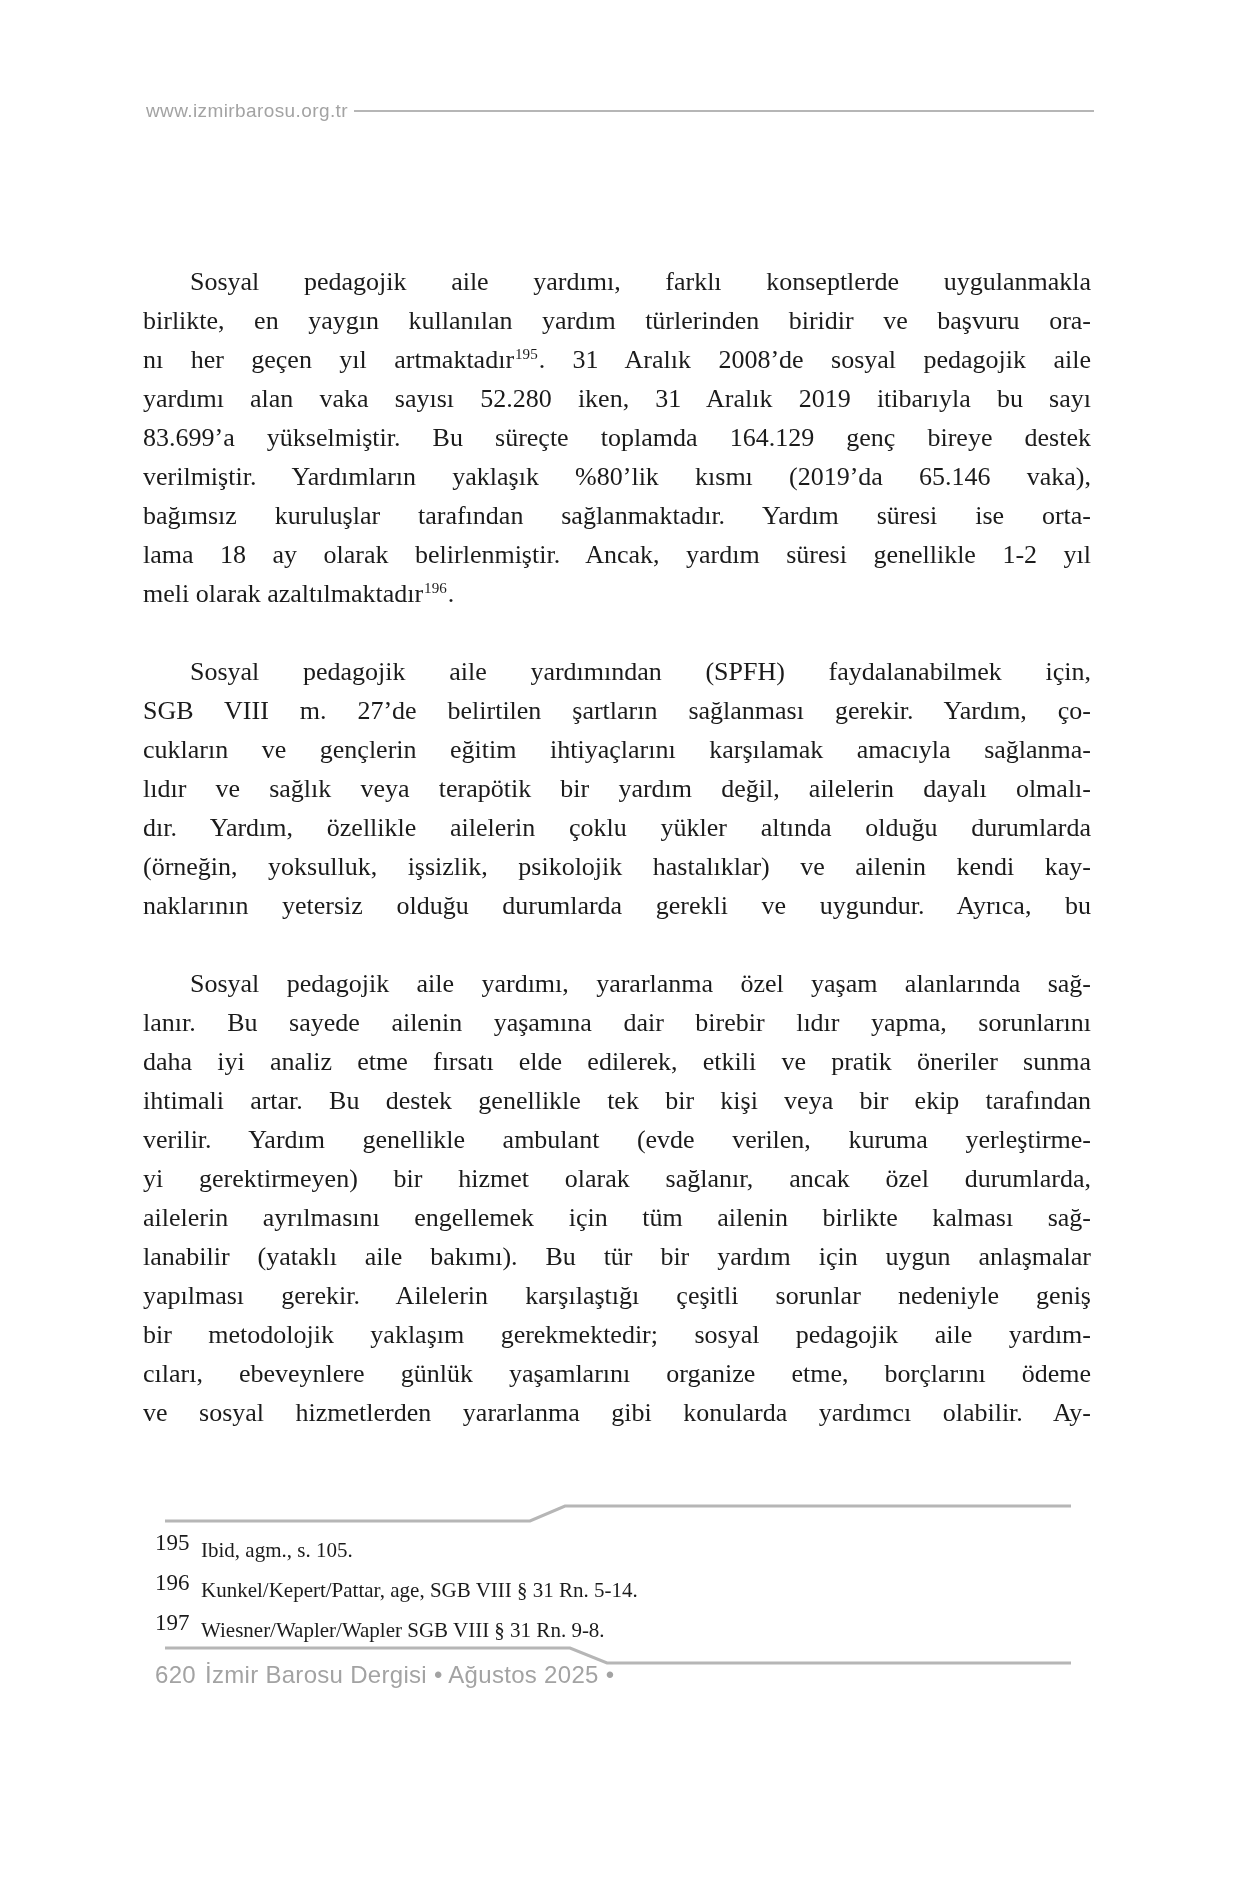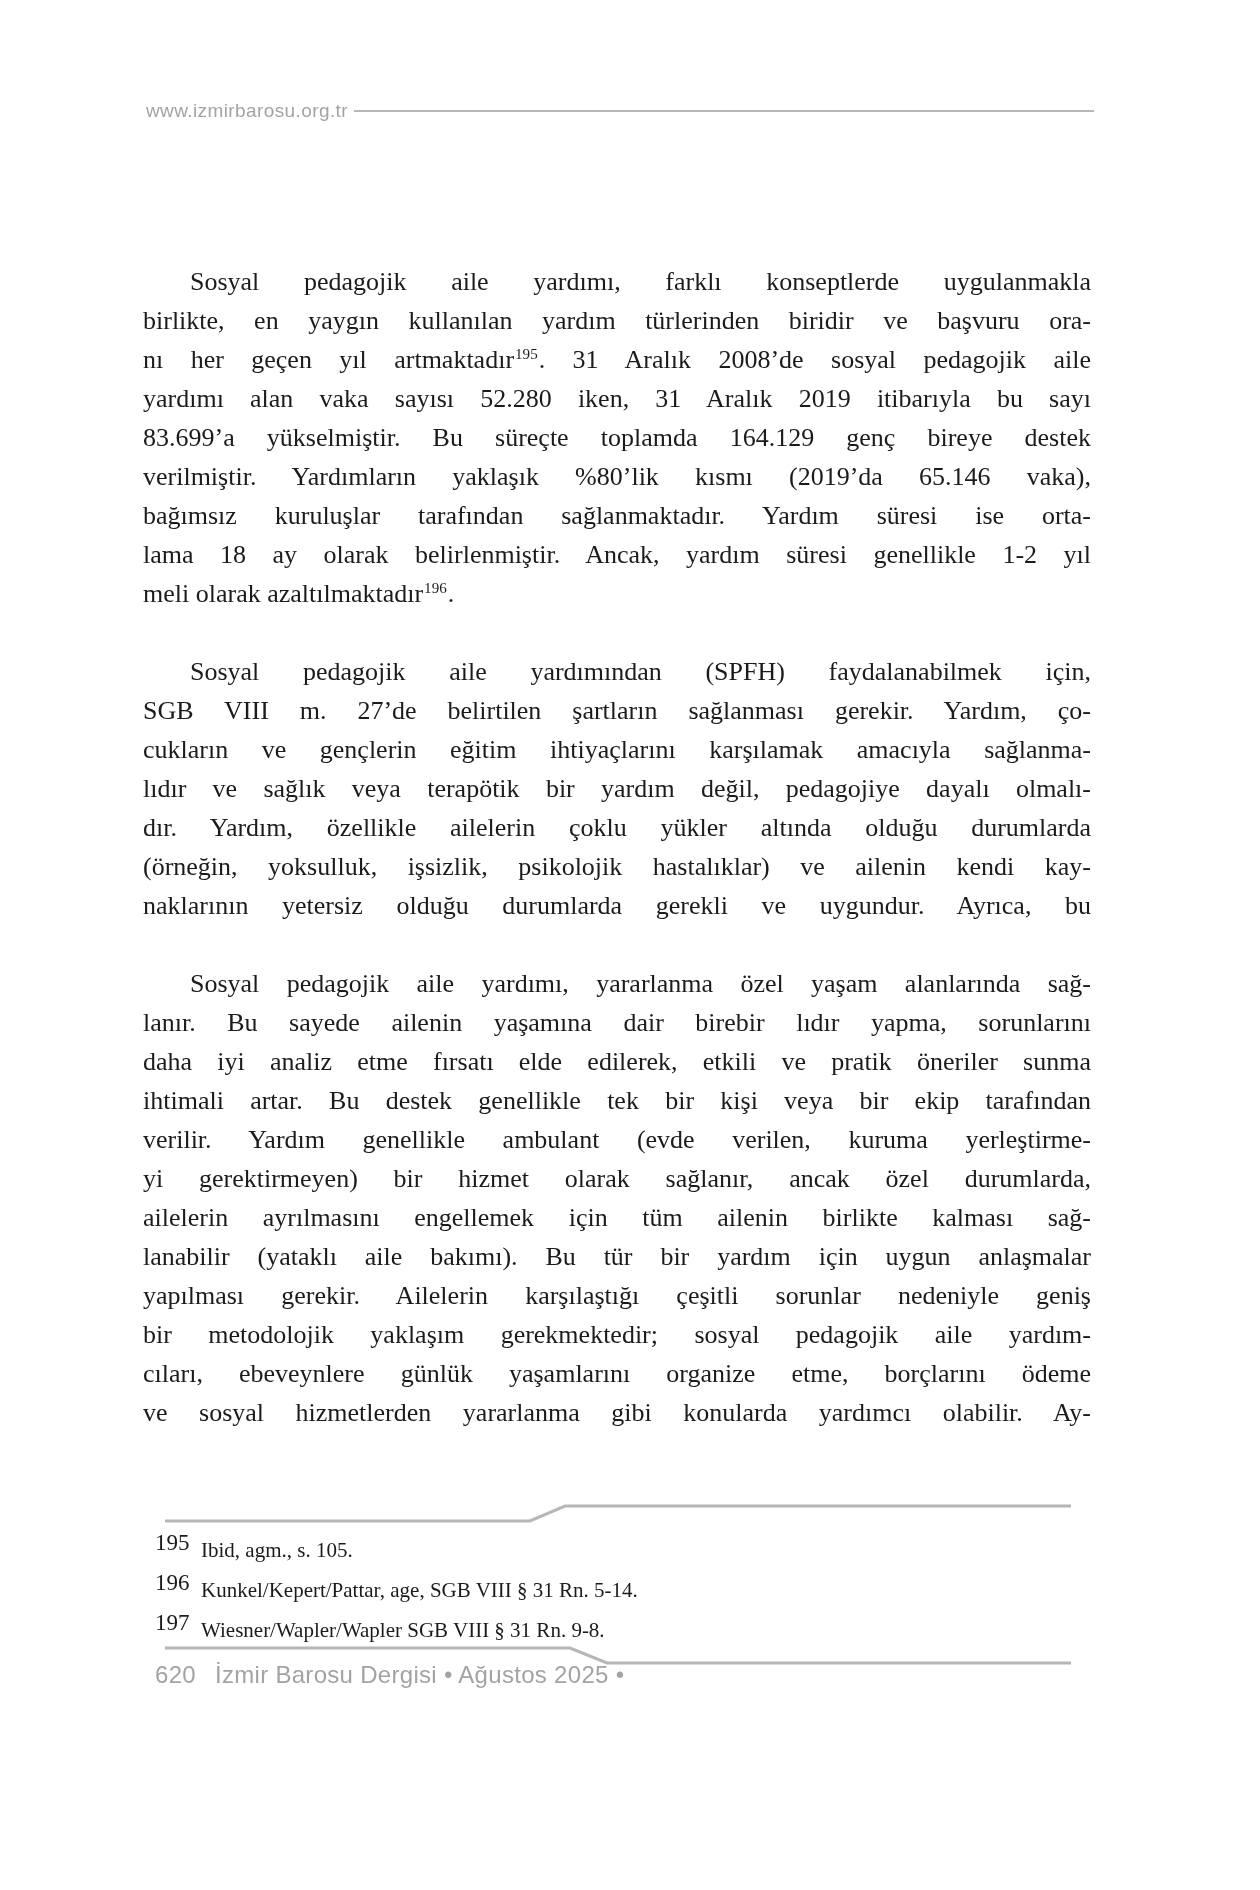--- a/index.html
+++ b/index.html
@@ -86,21 +86,21 @@
     line-height: 30px;
     padding-top: 7px;
   }
 
   
   .footer {
     position: absolute;
     left: 155px; top: 1661px;
     display: flex;
     align-items: baseline;
-    gap: 19px;
+    gap: 9px;
     font-family: "Liberation Sans", "DejaVu Sans", sans-serif;
     font-size: 24px;
     letter-spacing: 0.3px;
     color: var(--muted, #a3a3a3);
   }
 </style>
 </head>
 <body>
 
 <div class="page" style="--ink: #1b1b1b; --muted: #a3a3a3; --rule: #b6b6b6;">
@@ -119,21 +119,21 @@
         <div class="line">83.699’a yükselmiştir. Bu süreçte toplamda 164.129 genç bireye destek</div>
         <div class="line">verilmiştir. Yardımların yaklaşık %80’lik kısmı (2019’da 65.146 vaka),</div>
         <div class="line">bağımsız kuruluşlar tarafından sağlanmaktadır. Yardım süresi ise orta-</div>
         <div class="line">lama 18 ay olarak belirlenmiştir. Ancak, yardım süresi genellikle 1-2 yıl</div>
         <div class="line last">meli olarak azaltılmaktadır<span class="fnref">196</span>.</div>
       </div>
       <div class="paragraph">
         <div class="line first">Sosyal pedagojik aile yardımından (SPFH) faydalanabilmek için,</div>
         <div class="line">SGB VIII m. 27’de belirtilen şartların sağlanması gerekir. Yardım, ço-</div>
         <div class="line">cukların ve gençlerin eğitim ihtiyaçlarını karşılamak amacıyla sağlanma-</div>
-        <div class="line">lıdır ve sağlık veya terapötik bir yardım değil, pedagojiye dayalı olmalı-</div>
+        <div class="line">lıdır ve sağlık veya terapötik bir yardım değil, ailelerin dayalı olmalı-</div>
         <div class="line">dır. Yardım, özellikle ailelerin çoklu yükler altında olduğu durumlarda</div>
         <div class="line">(örneğin, yoksulluk, işsizlik, psikolojik hastalıklar) ve ailenin kendi kay-</div>
         <div class="line">naklarının yetersiz olduğu durumlarda gerekli ve uygundur. Ayrıca, bu</div>
       </div>
       <div class="paragraph">
         <div class="line first">Sosyal pedagojik aile yardımı, yararlanma özel yaşam alanlarında sağ-</div>
         <div class="line">lanır. Bu sayede ailenin yaşamına dair birebir lıdır yapma, sorunlarını</div>
         <div class="line">daha iyi analiz etme fırsatı elde edilerek, etkili ve pratik öneriler sunma</div>
         <div class="line">ihtimali artar. Bu destek genellikle tek bir kişi veya bir ekip tarafından</div>
         <div class="line">verilir. Yardım genellikle ambulant (evde verilen, kuruma yerleştirme-</div>

